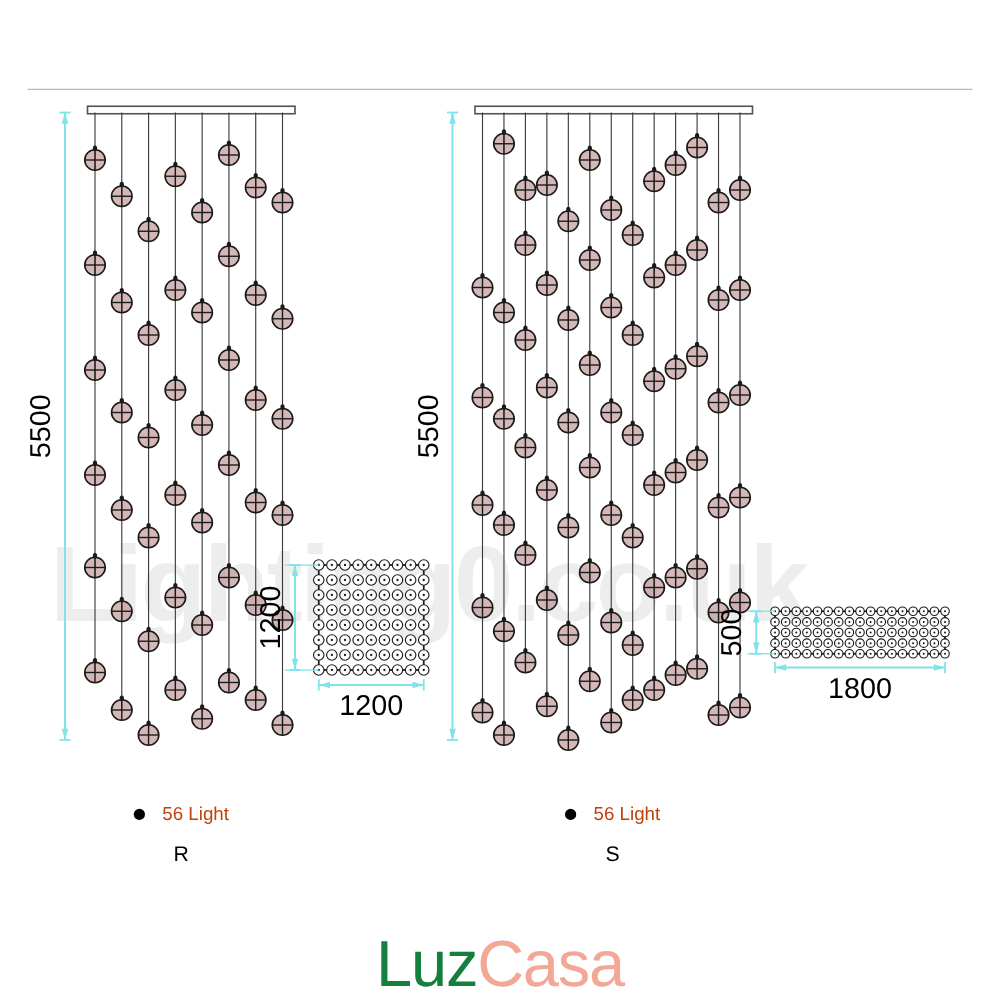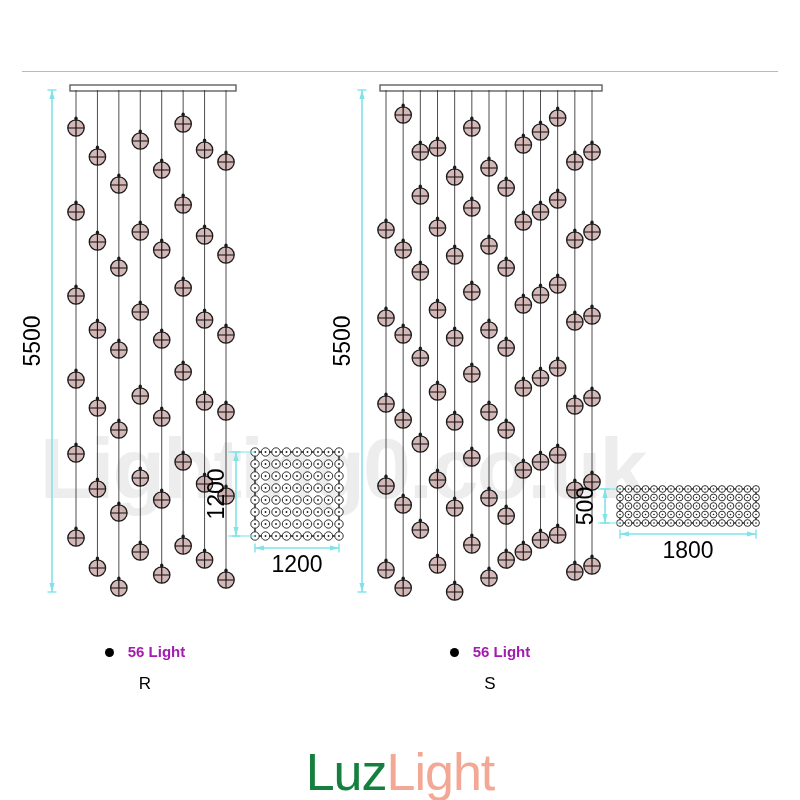--- a/index.html
+++ b/index.html
@@ -48,23 +48,22 @@
     line-height: 1;
     font-family: "Liberation Sans", sans-serif;
   }
   .caption {
     position: absolute;
     text-align: center;
     font-family: "Liberation Sans", sans-serif;
   }
   .cap-line1 {
     font-size: 15px;
-    color: #a21caf;
+    color: #c2410c;
     white-space: nowrap;
-    font-weight: bold;
   }
   .cap-dot {
     display: inline-block;
     width: 9px;
     height: 9px;
     border-radius: 50%;
     background: #000000;
     margin-right: 14px;
     vertical-align: middle;
     position: relative;
@@ -992,16 +991,16 @@
   </div>
 
   <div class="caption" style="left:390px; top:643px; width:200px;">
     <div class="cap-line1">
       <span class="cap-dot"></span><span>56 Light</span>
     </div>
     <div class="cap-line2">S</div>
   </div>
 
   <div id="brand">
-    <span class="luz">Luz</span><span class="casa">Light</span>
+    <span class="luz">Luz</span><span class="casa">Casa</span>
   </div>
 
 </div>
 
 </body></html>

